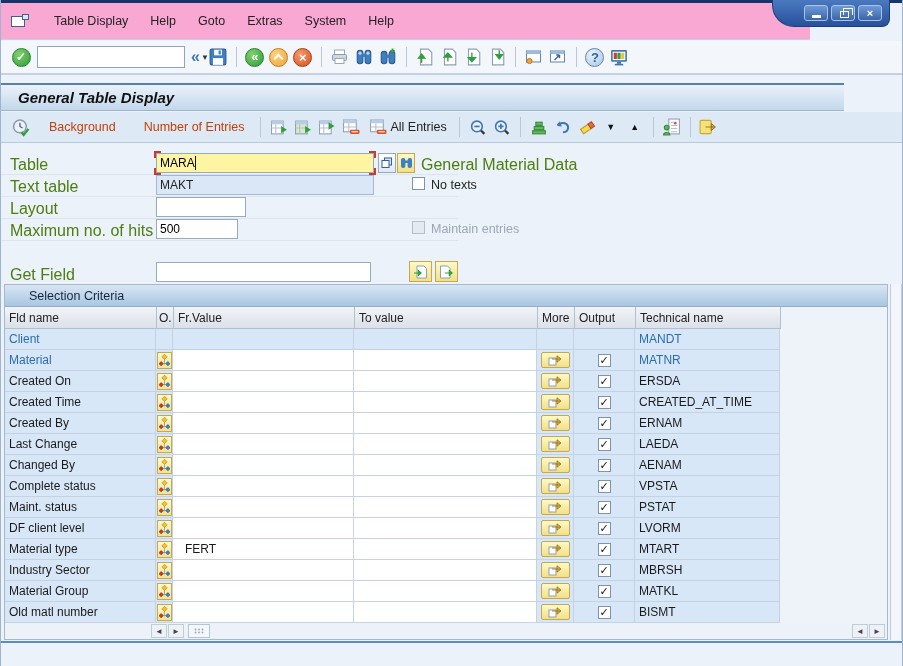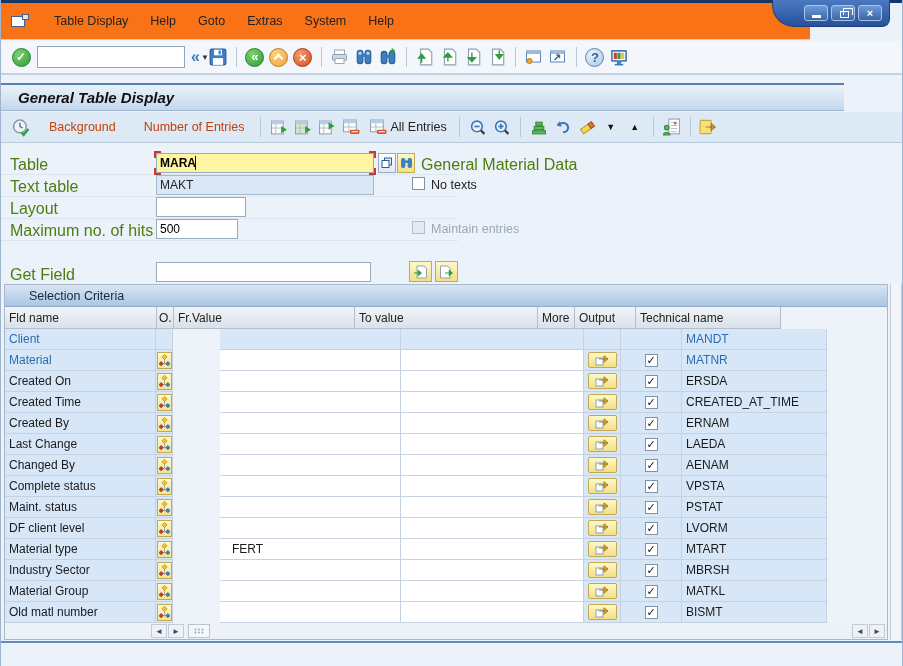--- a/index.html
+++ b/index.html
@@ -2,21 +2,21 @@
 <html><head>
 <meta charset="utf-8">
 <style>
   * { margin:0; padding:0; box-sizing:border-box; }
   html,body { background:#cfd8e4; font-family:"Liberation Sans", sans-serif; }
   .screen { position:relative; width:903px; height:666px; background:#ecf2f9; overflow:hidden;
             border-left:1px solid #9fb4cf; border-right:1px solid #9fb4cf; }
   .topline { position:absolute; left:0; top:0; width:903px; height:3px; background:#16366b; }
 
   
-  .menubar { position:absolute; left:0; top:3px; width:809px; height:37px; background:#f97316;
+  .menubar { position:absolute; left:0; top:3px; width:809px; height:37px; background:#f9a8d4;
              border-bottom:1px solid #c3d1e2; display:flex; align-items:center; }
   .sysicon { width:18px; height:14px; margin:0 14px 0 10px; position:relative; }
   .sysicon .sq { position:absolute; left:0; top:2px; width:14px; height:11px; border:1px solid #44618c; background:#fff; }
   .sysicon .fold { position:absolute; right:0; top:0; width:7px; height:6px; border:1px solid #44618c; background:#dbe6f2; }
   .menu-item { font-size:12.5px; color:#222; padding:4px 11px; cursor:default; }
 
   
   .win-controls { position:absolute; right:12px; top:0; width:118px; height:27px; z-index:5;
                   background:linear-gradient(#4a79c0,#27519b); border:1px solid #1c3f7c; border-top:none;
                   border-radius:0 0 8px 22px; display:flex; align-items:center; justify-content:flex-end; padding-right:7px; }
@@ -60,21 +60,21 @@
 
   
   .content { position:absolute; left:0; top:143px; width:903px; height:499px; background:#ecf2f9; }
   .flabel { position:absolute; font-size:16px; color:#4d7c0f; }
   .fline { position:absolute; left:0; width:457px; height:1px; background:#dde4ee; }
   .finput { position:absolute; height:20px; border:1px solid #96aac1; background:#fff; font-size:12px;
             font-family:"Liberation Sans",sans-serif; padding:0 3px; outline:none; }
   .f-yellow { background:#fdf5a1; }
   .f-ro { background:#d9e7f6; border-color:#a3b8cd; color:#222; }
   .focus-wrap { position:absolute; left:153px; top:8px; width:222px; height:24px; }
-  .focus-wrap .finput { left:2px; top:2px; width:218px;font-weight:bold; }
+  .focus-wrap .finput { left:2px; top:2px; width:218px; }
   .corner { position:absolute; width:7px; height:7px; border:0 solid #c63b2f; }
   .ctl { left:0; top:0; border-left-width:2px; border-top-width:2px; }
   .ctr { right:0; top:0; border-right-width:2px; border-top-width:2px; }
   .cbl { left:0; bottom:0; border-left-width:2px; border-bottom-width:2px; }
   .cbr { right:0; bottom:0; border-right-width:2px; border-bottom-width:2px; }
   .caret { position:absolute; left:41px; top:5px; width:1px; height:14px; background:#111; }
   .mini-btn { position:absolute; width:18px; height:20px; border:1px solid #98a9be; background:linear-gradient(#ffffff,#dfe8f2);
               display:flex; align-items:center; justify-content:center; }
   .mini-yellow { background:linear-gradient(#fdf9c8,#f3df86); border-color:#c2a952; }
   .checkbox { position:absolute; width:13px; height:13px; border:1px solid #7f93a9; background:#fff; }
@@ -88,21 +88,21 @@
                display:flex; align-items:center; }
   .group-hdr span { font-size:12.5px; color:#15273c; margin-left:24px; }
   .thead { display:flex; height:22px; }
   .th { background:linear-gradient(#f2f4f7,#dbe1e9); border-right:1px solid #b3bfcc; border-bottom:1px solid #b3bfcc;
         font-size:12px; color:#222; display:flex; align-items:center; padding-left:4px; }
   .trow { display:flex; height:21px; }
   .cell { border-right:1px solid #c6d2e0; border-bottom:1px solid #c6d2e0; background:#d8e7f8;
           display:flex; align-items:center; font-size:12px; color:#1a1a1a; overflow:hidden; }
   .c-field { width:151px; padding-left:4px; }
   .c-op   { width:17px; justify-content:center; padding:0; }
-  .c-fr   { width:181px; padding-left:12px; background:#fff;margin-left:47px; }
+  .c-fr   { width:181px; padding-left:12px; background:#fff; }
   .c-to   { width:183px; padding-left:3px; background:#fff; }
   .c-more { width:37px; justify-content:center; }
   .c-out  { width:61px; justify-content:center; }
   .c-tech { width:145px; padding-left:4px; }
   .cell.ro { background:#d8e7f8; }
   .link { color:#2a6cb4; }
   .op-btn { width:15px; height:17px; border:1px solid #c2a952; background:linear-gradient(#fdf9d5,#f4e391);
             display:flex; align-items:center; justify-content:center; padding:0; }
   .more-btn { width:29px; height:16px; border:1px solid #c2a952; border-radius:2px;
               background:linear-gradient(#fdf9c8,#f3df86); display:flex; align-items:center; justify-content:center; }

